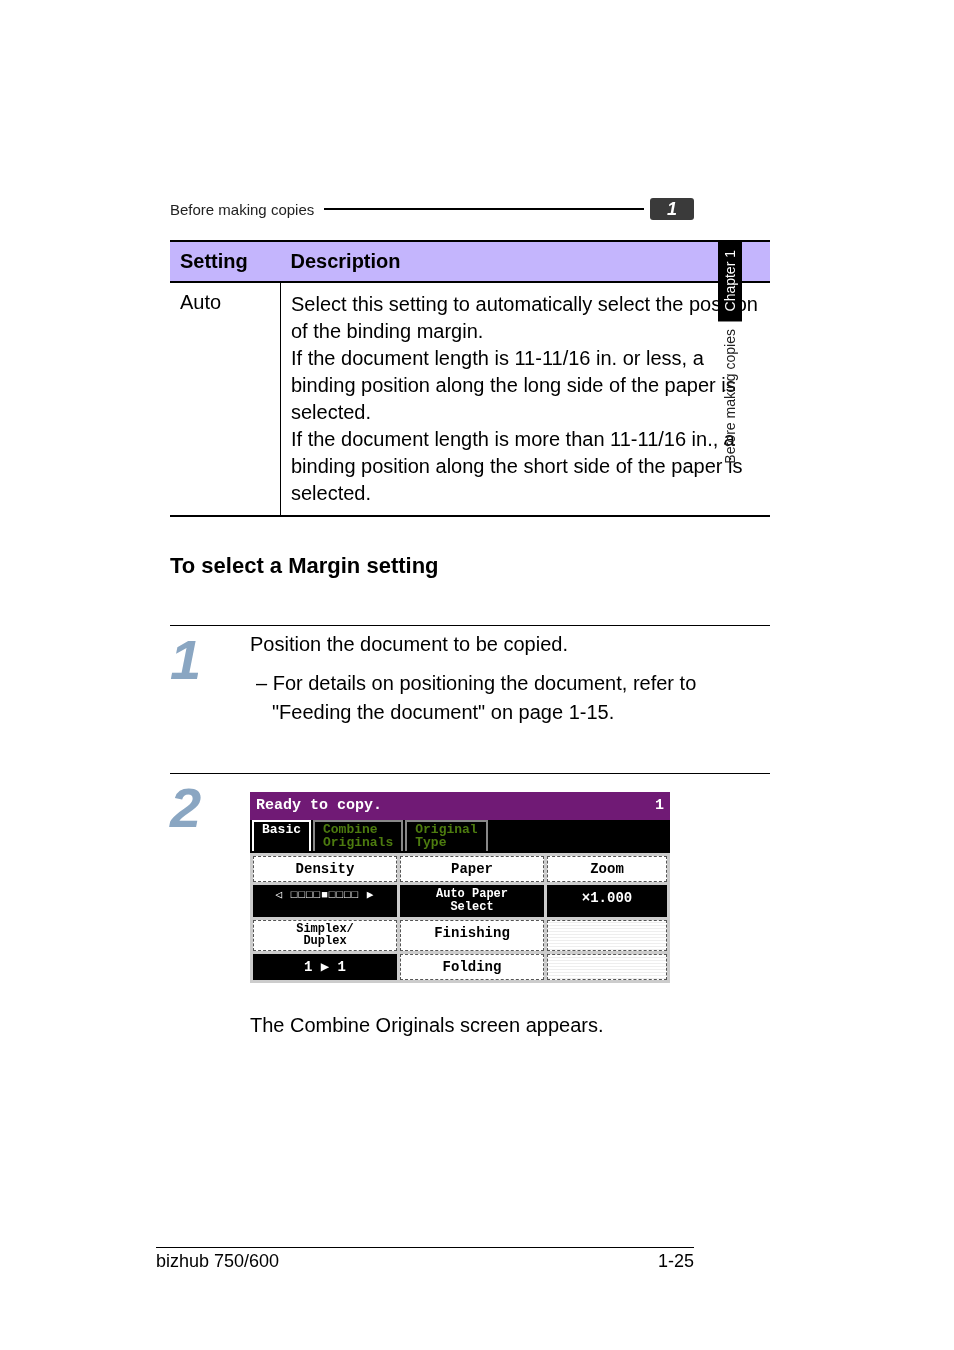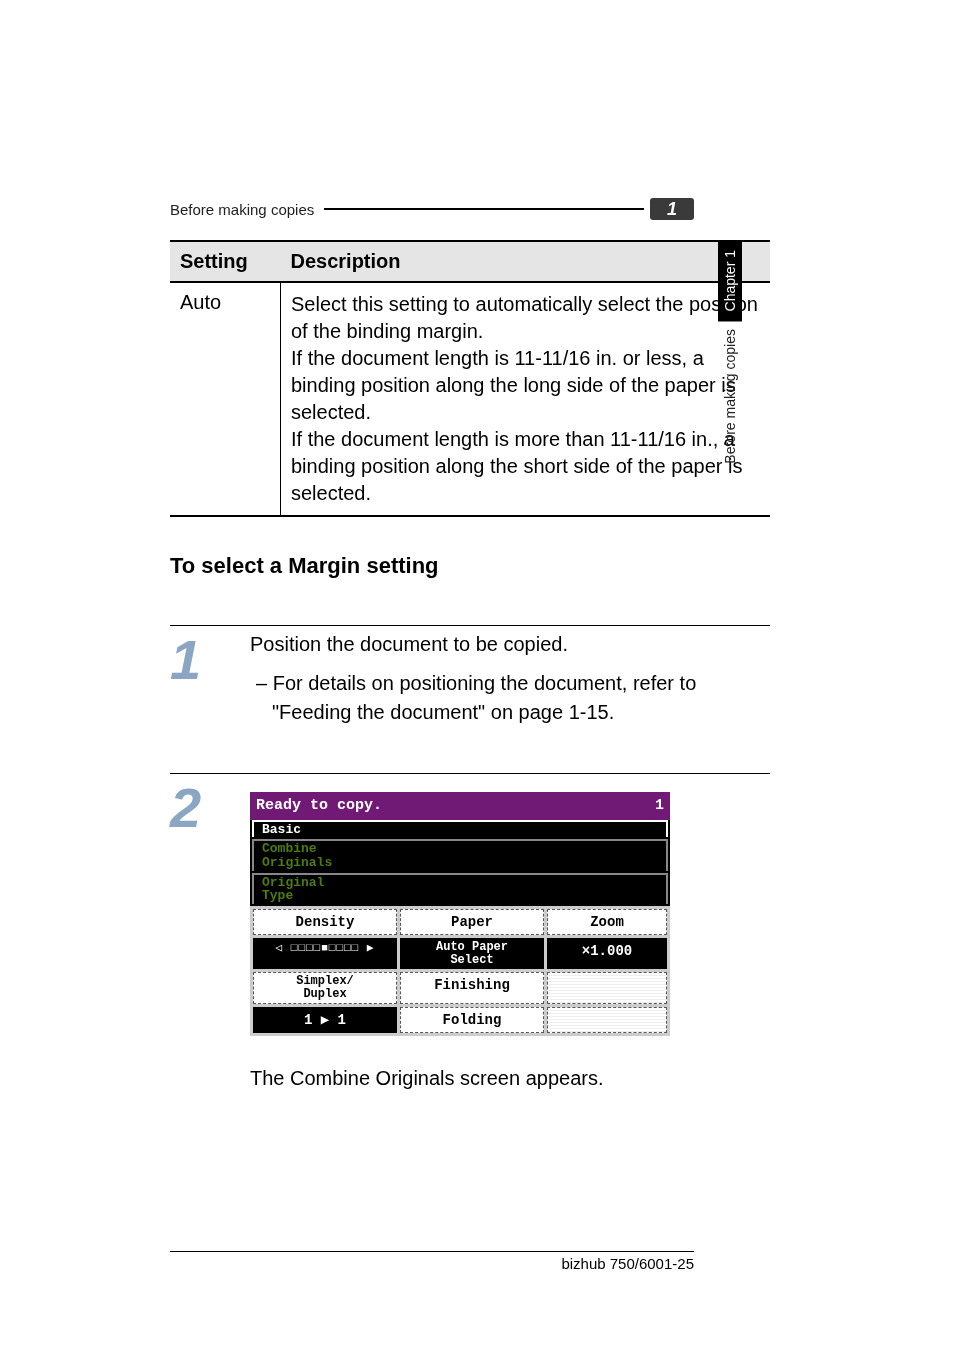--- a/index.html
+++ b/index.html
@@ -88,21 +88,21 @@
   }
   .tbl th, .tbl td {
     border-top: 2px solid #000;
     border-bottom: 2px solid #000;
     padding: 8px 10px;
     font-size: 20px;
     text-align: left;
     vertical-align: top;
   }
   .tbl th {
-    background: #e5e5e5;
+    background: #c4b5fd;
     font-weight: bold;
   }
   .tbl td.setting {
     width: 90px;
     border-right: 1px solid #000;
   }
   .tbl td.desc {
     line-height: 1.35;
   }
 
@@ -154,21 +154,20 @@
     display: flex;
     justify-content: space-between;
     padding: 3px 6px;
     font-weight: bold;
   }
   .ui-tabs {
     display: flex;
     background: #000;
     gap: 2px;
     padding: 0 2px 2px 2px;
-    flex-direction: column;
   }
   .ui-tab {
     background: #000;
     color: #fff;
     border: 2px solid #fff;
     border-bottom: none;
     padding: 1px 8px;
     font-weight: bold;
     line-height: 1.05;
     font-size: 13px;
@@ -209,27 +208,27 @@
   }
 
   .after-ui {
     margin-top: 28px;
     font-size: 20px;
   }
 
   
   .footer {
     position: absolute;
-    left: 170px;
+    left: 156px;
     right: 160px;
     bottom: 78px;
     border-top: 1px solid #000;
     display: flex;
-    justify-content: flex-end;
-    font-size: 15px;
+    justify-content: space-between;
+    font-size: 18px;
     padding-top: 3px;
   }
 </style>
 </head>
 <body>
 
 <div class="page">
 
   <div class="header-row">
     <span class="header-title">Before making copies</span>

